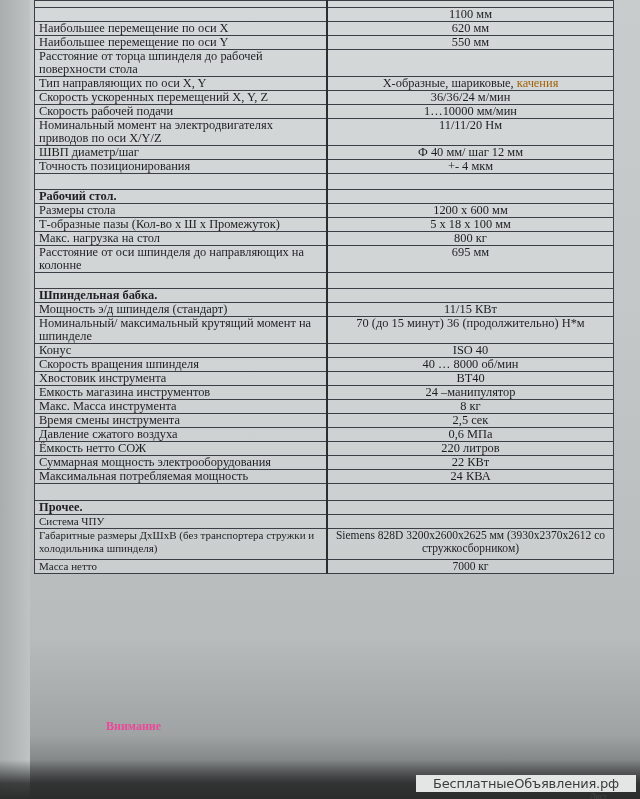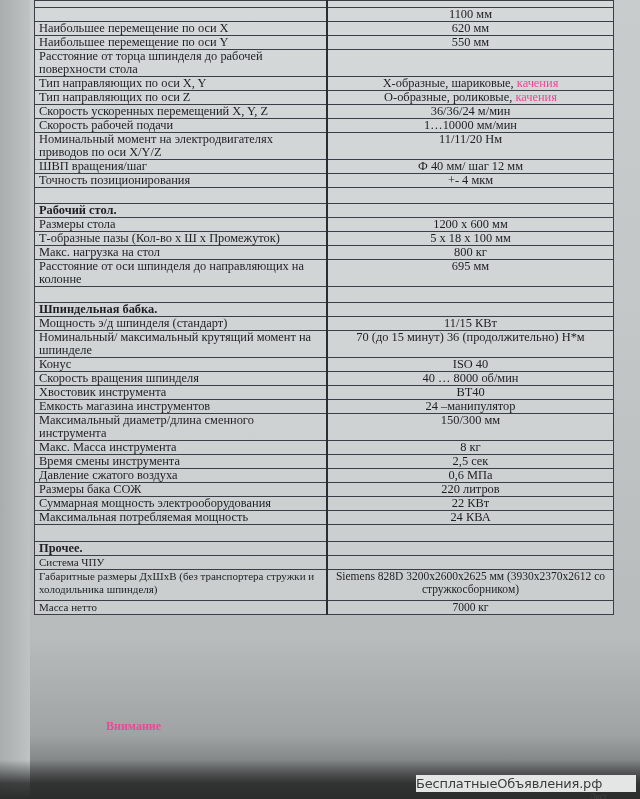--- a/index.html
+++ b/index.html
@@ -22,34 +22,34 @@
     }
     table.spec td {
       border: 1px solid #3b3e44; padding: 0 4px; vertical-align: top;
       background: rgba(235,237,238,0.35);
     }
     table.spec td.k { width: 283px; text-align: left; margin-top: 43px; }
     table.spec td.v { text-align: center; }
     table.spec tr.section td.k { font-weight: bold; }
     table.spec tr.blank td { height: 15px; }
     table.spec td.vdiv { border-right: 2px solid #2a2d32; }
-    .fade { color: #ec4899; margin-top: 19px; }
+    .fade { color: #a16207; margin-top: 19px; }
     .attention {
       position: absolute; left: 106px; top: 719px; font-size: 12px; font-weight: bold;
       color: #ec4899;
     }
     .shadow-bottom {
       position: absolute; left: 0; top: 760px; width: 640px; height: 39px;
       background: linear-gradient(180deg, rgba(60,62,62,0) 0%, rgba(40,42,42,0.85) 60%, #2b2d2d 100%);
     }
     .watermark {
       position: absolute; left: 416px; top: 775px; width: 220px; height: 17px;
       background: #e4e6e6; color: #3a3c3e;
       font-family: "DejaVu Sans", sans-serif; font-size: 13px; line-height: 17px;
-      text-align: left; letter-spacing: -0.2px;
+      text-align: center; letter-spacing: -0.2px;
     }
     .pagemark {
       position: absolute; left: 590px; top: 792px; font-size: 8px; color: #444;
     }
   </style>
 </head>
 <body>
 
 <div class="page">
   <div class="leftshade"></div>
@@ -74,37 +74,33 @@
       </tr>
       <tr>
         <td class="k vdiv" style="height:26px">Расстояние от торца шпинделя до рабочей поверхности стола</td>
         <td class="v"></td>
       </tr>
       <tr>
         <td class="k vdiv">Тип направляющих по оси X, Y</td>
         <td class="v"><span>Х-образные, шариковые, </span><span class="fade">качения</span></td>
       </tr>
       <tr>
-        <td class="k vdiv">Тип направляющих по оси Z</td>
-        <td class="v"><span>О-образные, роликовые, </span><span class="fade">качения</span></td>
-      </tr>
-      <tr>
         <td class="k vdiv">Скорость ускоренных перемещений X, Y, Z</td>
         <td class="v">36/36/24 м/мин</td>
       </tr>
       <tr>
         <td class="k vdiv">Скорость рабочей подачи</td>
         <td class="v">1…10000 мм/мин</td>
       </tr>
       <tr>
         <td class="k vdiv" style="height:26px">Номинальный момент на электродвигателях приводов по оси X/Y/Z</td>
         <td class="v">11/11/20 Нм</td>
       </tr>
       <tr>
-        <td class="k vdiv">ШВП вращения/шаг</td>
+        <td class="k vdiv">ШВП диаметр/шаг</td>
         <td class="v">Ф 40 мм/ шаг 12 мм</td>
       </tr>
       <tr>
         <td class="k vdiv">Точность позиционирования</td>
         <td class="v">+- 4 мкм</td>
       </tr>
       <tr class="blank">
         <td class="k vdiv" style="height:13px"></td>
           <td class="v"></td>
       </tr>
@@ -154,37 +150,33 @@
       </tr>
       <tr>
         <td class="k vdiv">Хвостовик инструмента</td>
         <td class="v">BT40</td>
       </tr>
       <tr>
         <td class="k vdiv">Емкость магазина инструментов</td>
         <td class="v">24 –манипулятор</td>
       </tr>
       <tr>
-        <td class="k vdiv" style="height:26px">Максимальный диаметр/длина сменного инструмента</td>
-        <td class="v">150/300 мм</td>
-      </tr>
-      <tr>
         <td class="k vdiv">Макс. Масса инструмента</td>
         <td class="v">8 кг</td>
       </tr>
       <tr>
         <td class="k vdiv">Время смены инструмента</td>
         <td class="v">2,5 сек</td>
       </tr>
       <tr>
         <td class="k vdiv">Давление сжатого воздуха</td>
         <td class="v">0,6 МПа</td>
       </tr>
       <tr>
-        <td class="k vdiv">Размеры бака СОЖ</td>
+        <td class="k vdiv">Ёмкость нетто СОЖ</td>
         <td class="v">220 литров</td>
       </tr>
       <tr>
         <td class="k vdiv">Суммарная мощность электрооборудования</td>
         <td class="v">22 КВт</td>
       </tr>
       <tr>
         <td class="k vdiv">Максимальная потребляемая мощность</td>
         <td class="v">24 КВА</td>
       </tr>

